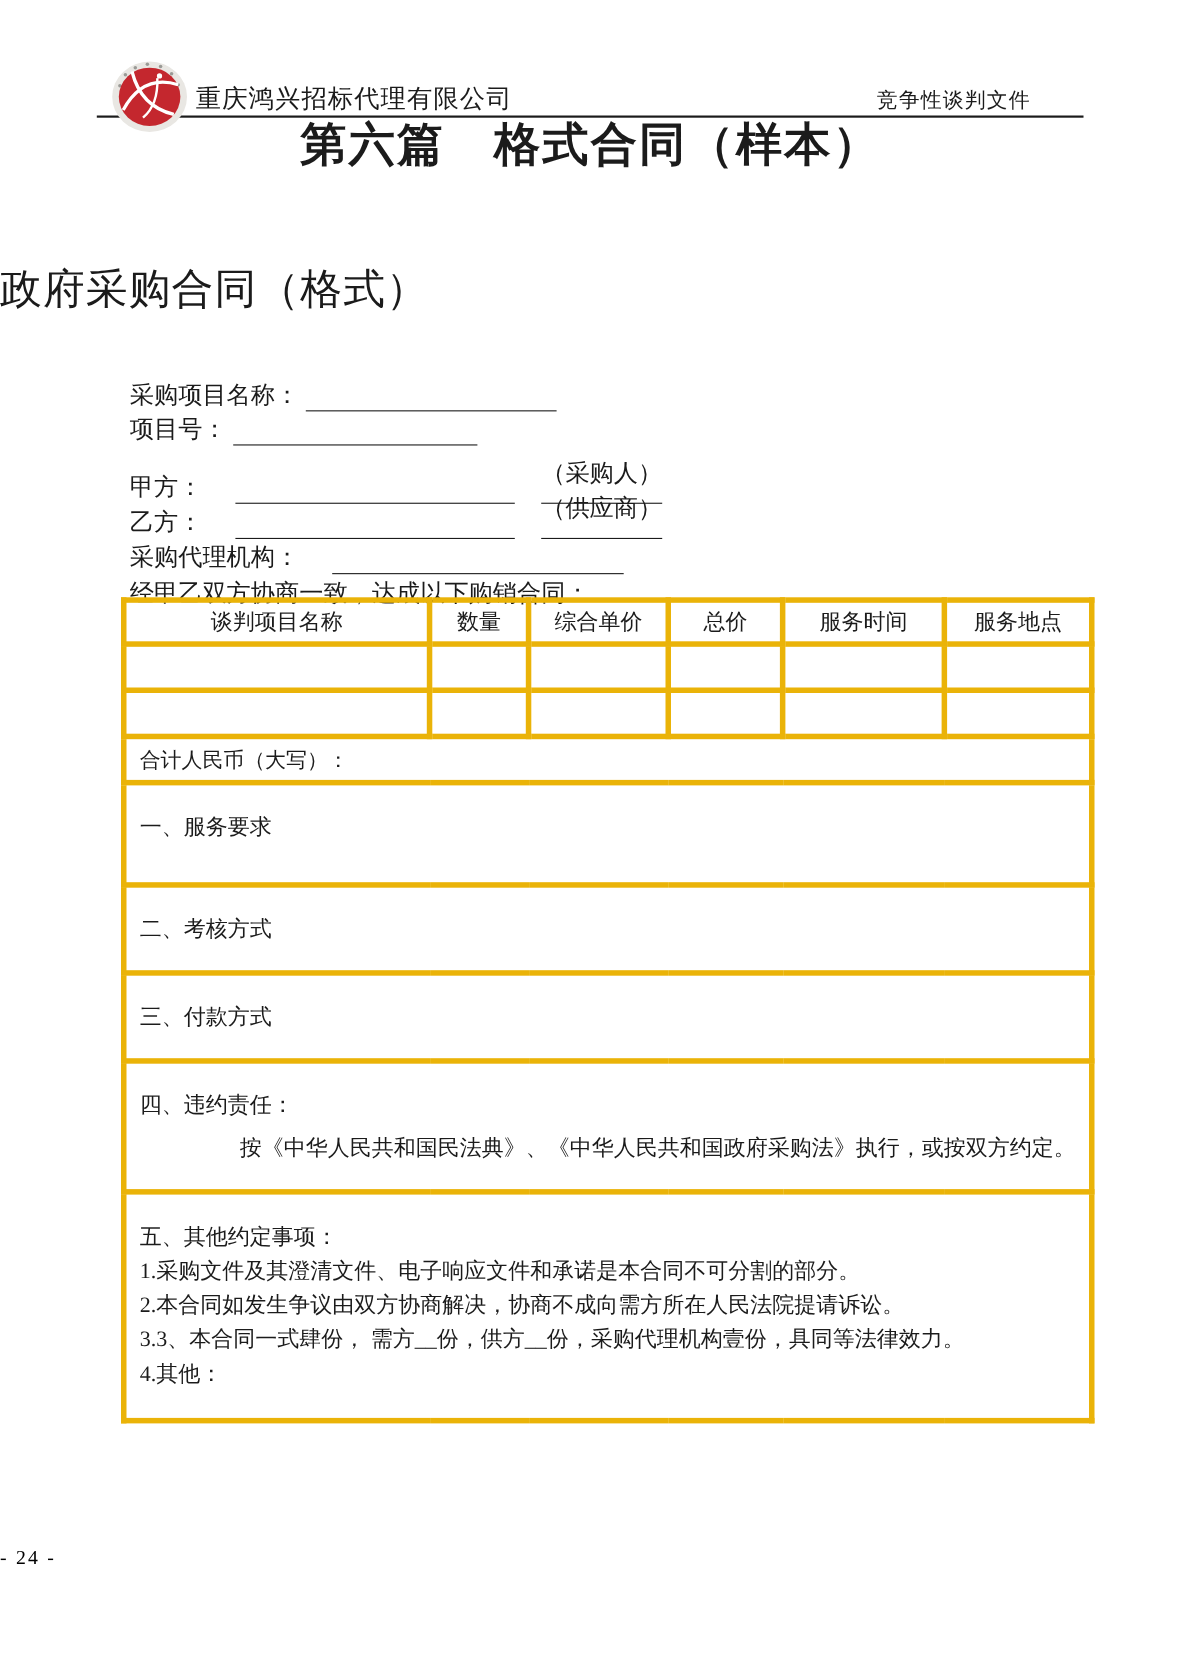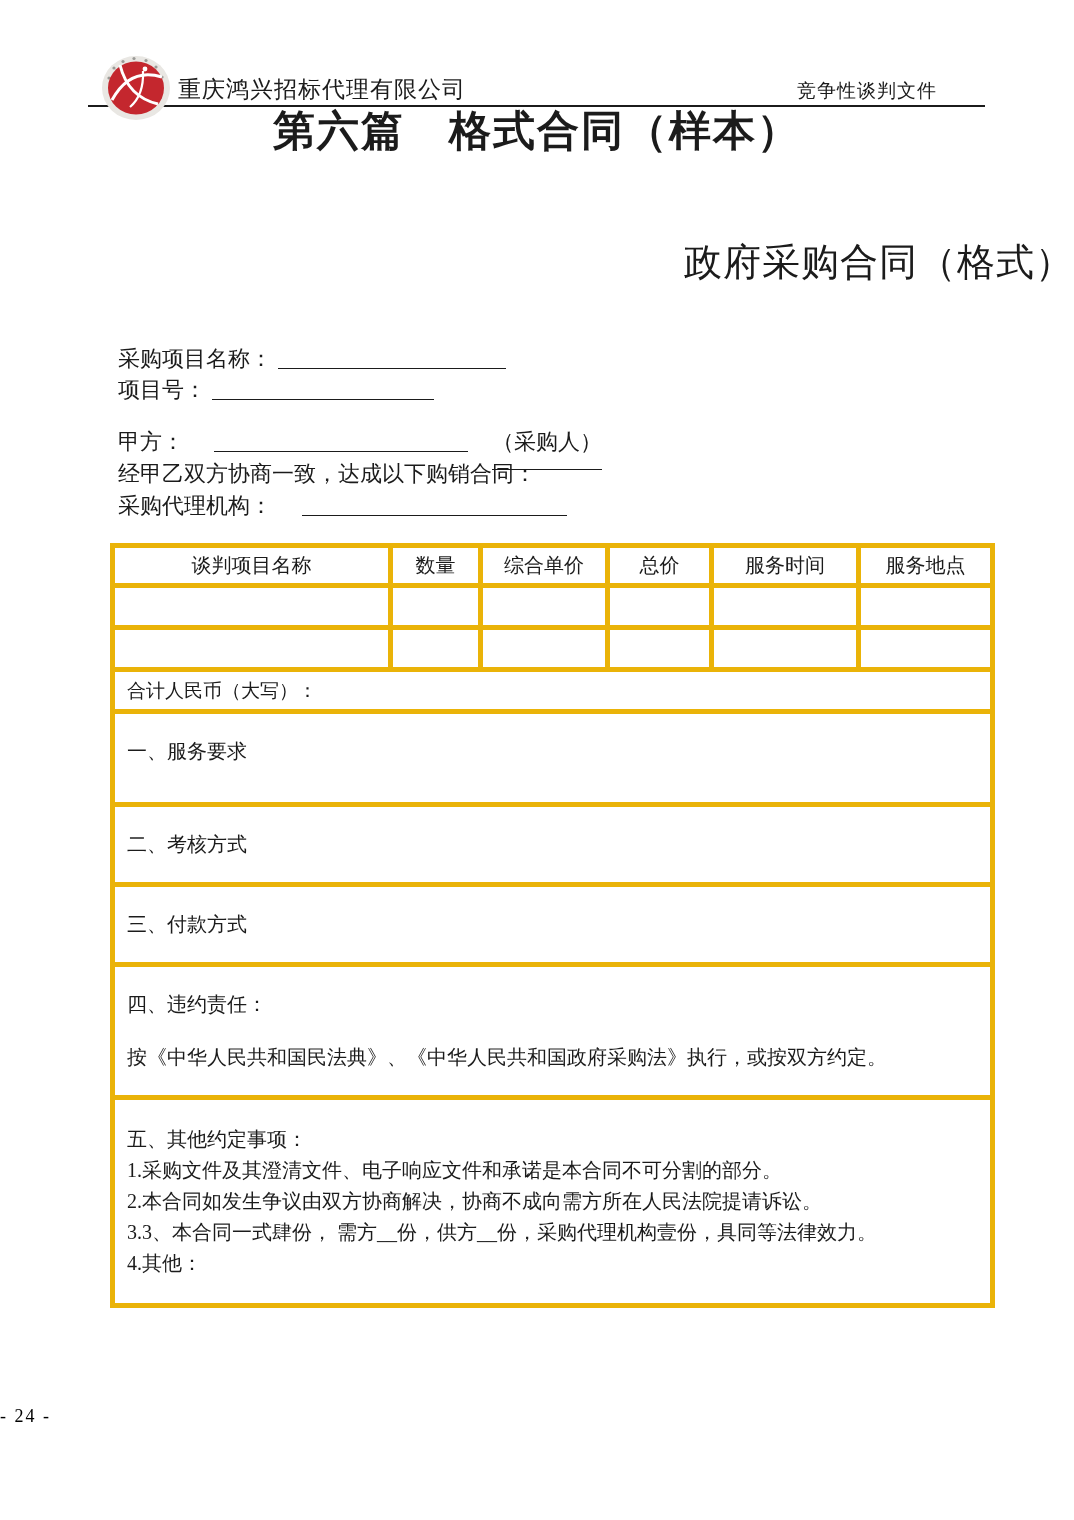--- a/index.html
+++ b/index.html
@@ -58,31 +58,31 @@
     font-size: 42px;
     font-weight: bold;
     letter-spacing: 2px;
     white-space: nowrap;
   }
   .contract-title {
     position: absolute;
     left: 0;
     top: 237px;
     width: 100%;
-    text-align: right;
+    text-align: left;
     font-size: 38px;
     font-weight: normal;
     letter-spacing: 1px;
     white-space: nowrap;
   }
 
   
   .fields-a { position: absolute; left: 118px; top: 344px; font-size: 22px; }
   .fields-b { position: absolute; left: 118px; top: 427px; font-size: 22px; }
-  .field-row { display: flex; align-items: flex-start; height: 30px; margin-bottom: 1px; }
+  .field-row { display: flex; align-items: flex-end; height: 30px; margin-bottom: 1px; }
   .fields-b .field-row { height: 31px; gap: 24px; }
   .field-label { white-space: nowrap; }
   .blank {
     display: inline-block;
     border-bottom: 1.5px solid #1b1b1b;
     height: 24px;
     vertical-align: bottom;
     margin-left: 6px;
   }
   .blank-228 { width: 228px; }
@@ -104,21 +104,21 @@
     font-size: 20px;
   }
   .contract-table td, .contract-table th {
     border: 5px solid #eab308;
     padding: 0;
     font-weight: normal;
   }
   .contract-table th { text-align: center; vertical-align: middle; }
   td.total-cell { vertical-align: middle; padding: 0 12px; font-size: 19px; }
   td.section-cell { vertical-align: top; padding: 24px 12px; font-size: 20px; }
-  .section-body { margin-top: 26px; font-size: 20px; }
+  .section-body { margin-top: 12px; font-size: 20px; text-align: right; }
   .other-items div { line-height: 31px; font-size: 20px; }
   .other-title { line-height: 31px; }
 
   
   .page-number {
     position: absolute;
     left: 0;
     top: 1406px;
     width: 100%;
     text-align: left;
@@ -167,26 +167,31 @@
       <span class="blank blank-222"></span>
     </div>
   </div>
 
   <div class="fields-b">
     <div class="field-row party-row">
       <span class="field-label">甲方：</span>
       <span class="party-fill"></span>
       <span class="party-suffix">（采购人）</span>
     </div>
-    <div class="field-row plain-line">
-      <span class="field-label">经甲乙双方协商一致，达成以下购销合同：</span>
+    <div class="field-row party-row">
+      <span class="field-label">乙方：</span>
+      <span class="party-fill"></span>
+      <span class="party-suffix">（供应商）</span>
     </div>
     <div class="field-row">
       <span class="field-label">采购代理机构：</span>
       <span class="blank blank-265"></span>
+    </div>
+    <div class="field-row plain-line">
+      <span class="field-label">经甲乙双方协商一致，达成以下购销合同：</span>
     </div>
   </div>
 
   <table class="contract-table">
     <colgroup>
       <col style="width:278px">
         <col style="width:90px">
         <col style="width:127px">
       <col style="width:104px">
         <col style="width:147px">

